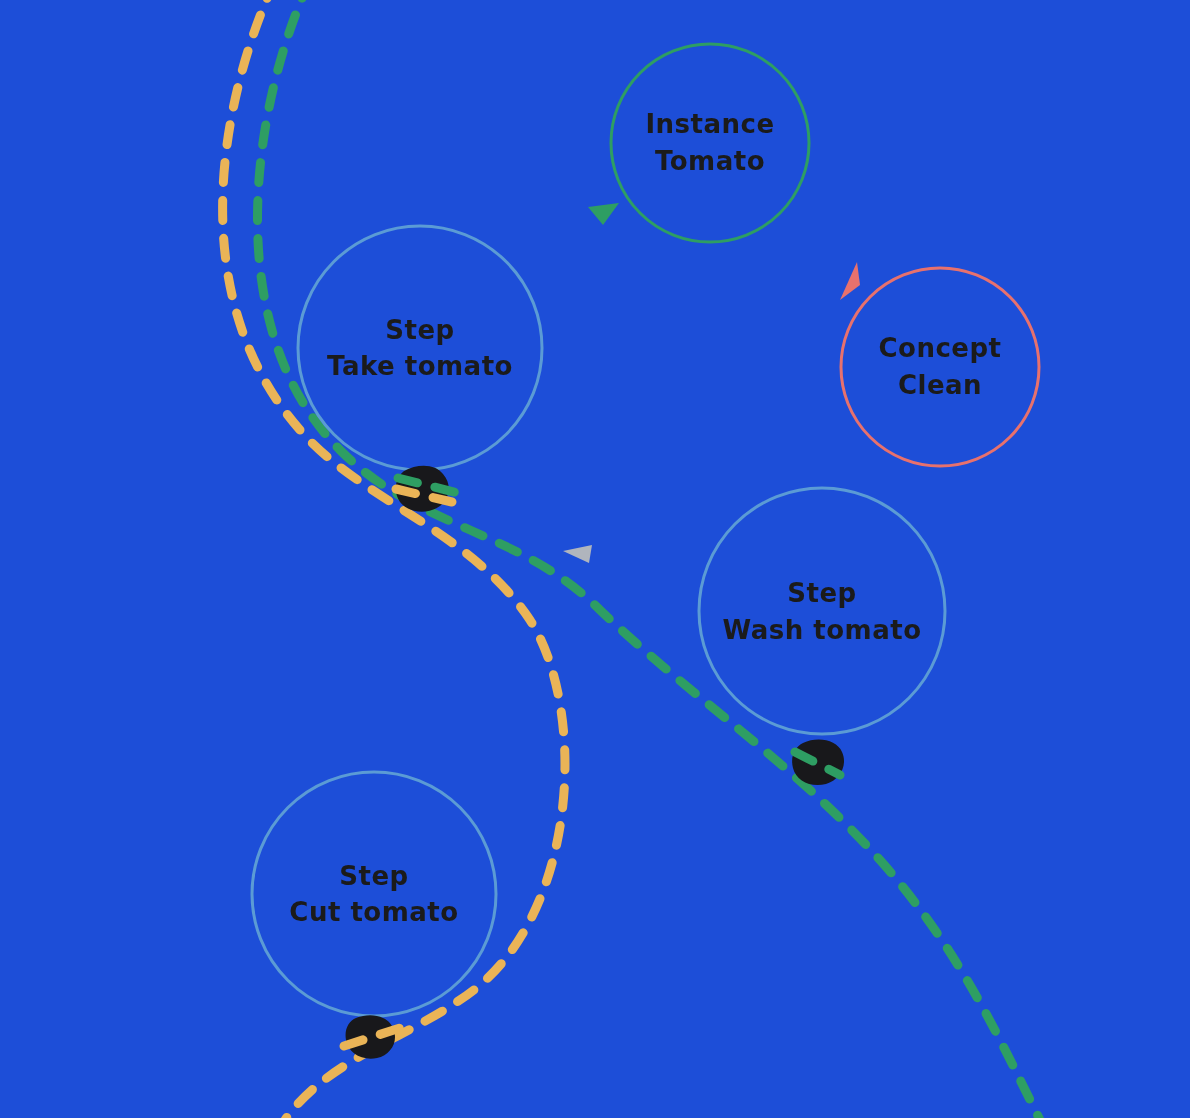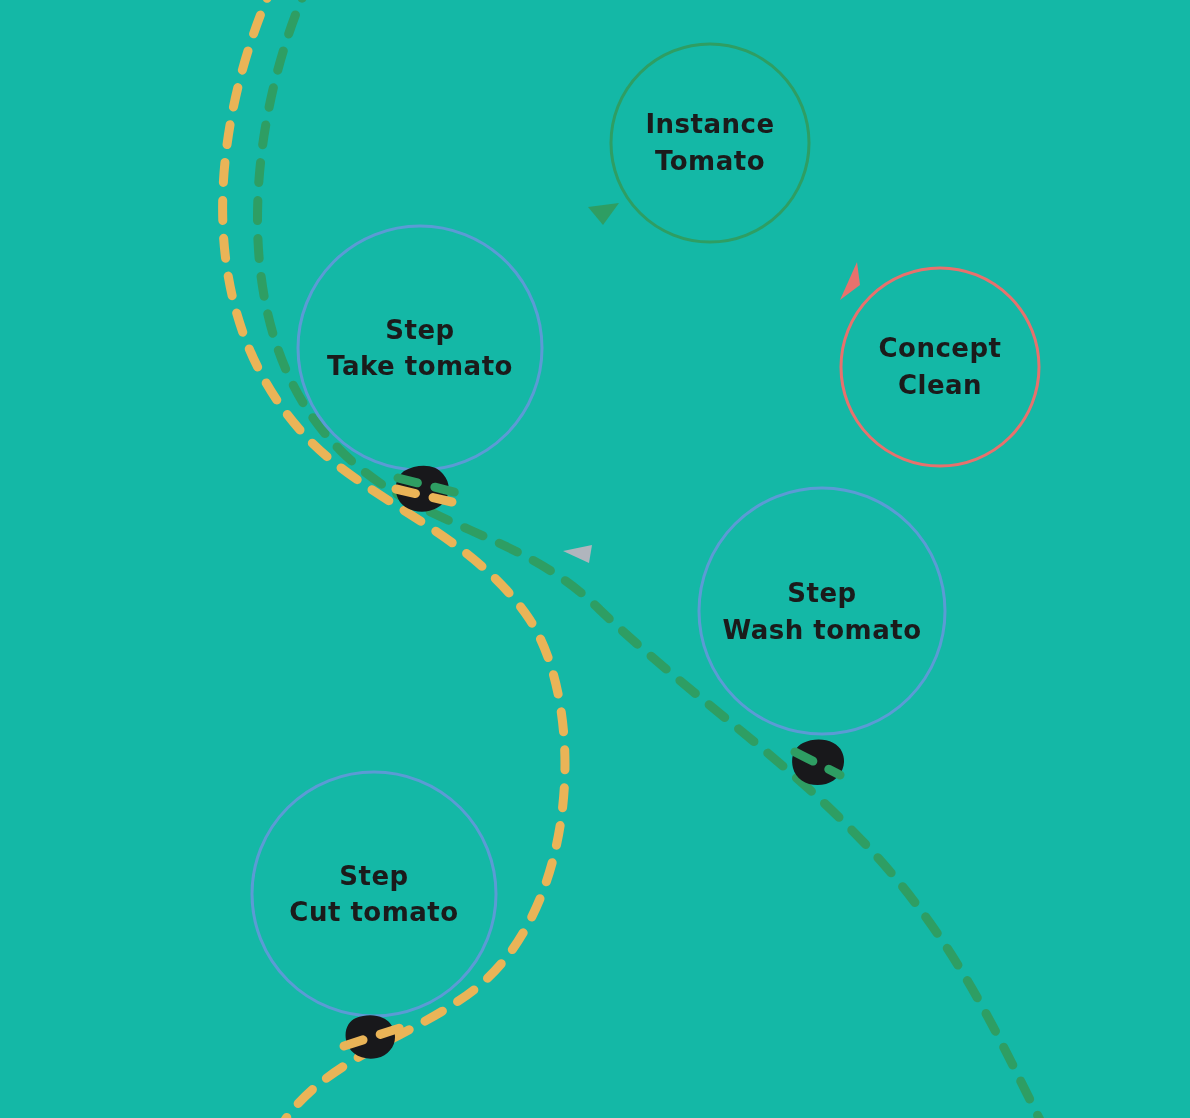--- a/index.html
+++ b/index.html
@@ -53,21 +53,21 @@
     stroke-dasharray: 20 18;
   }
   .blob {
     fill: #18181b;
     stroke: none;
   }
 </style>
 </head>
 <body style="background: rgb(248, 249, 251);">
 
-<div id="canvas" style="width: 1190px; height: 1118px; background: #14b8a6;">
+<div id="canvas" style="width: 1190px; height: 1118px; background: #1d4ed8;">
   <svg id="graph-svg" viewBox="0 0 1190 1118">
 
     <g>
       <path id="trace-orange-path" class="trace-dashed" d="M 275 -20 C 216 110, 186 300, 300 430
                C 360 500, 470 530, 530 620
                C 585 705, 580 900, 480 985
                C 420 1035, 330 1055, 285 1120" stroke="#eab457"></path>
       <path id="trace-green-path" class="trace-dashed" d="M 310 -20 C 250 110, 220 330, 340 450
                C 420 530, 520 530, 600 610
                C 700 705, 790 760, 880 860

